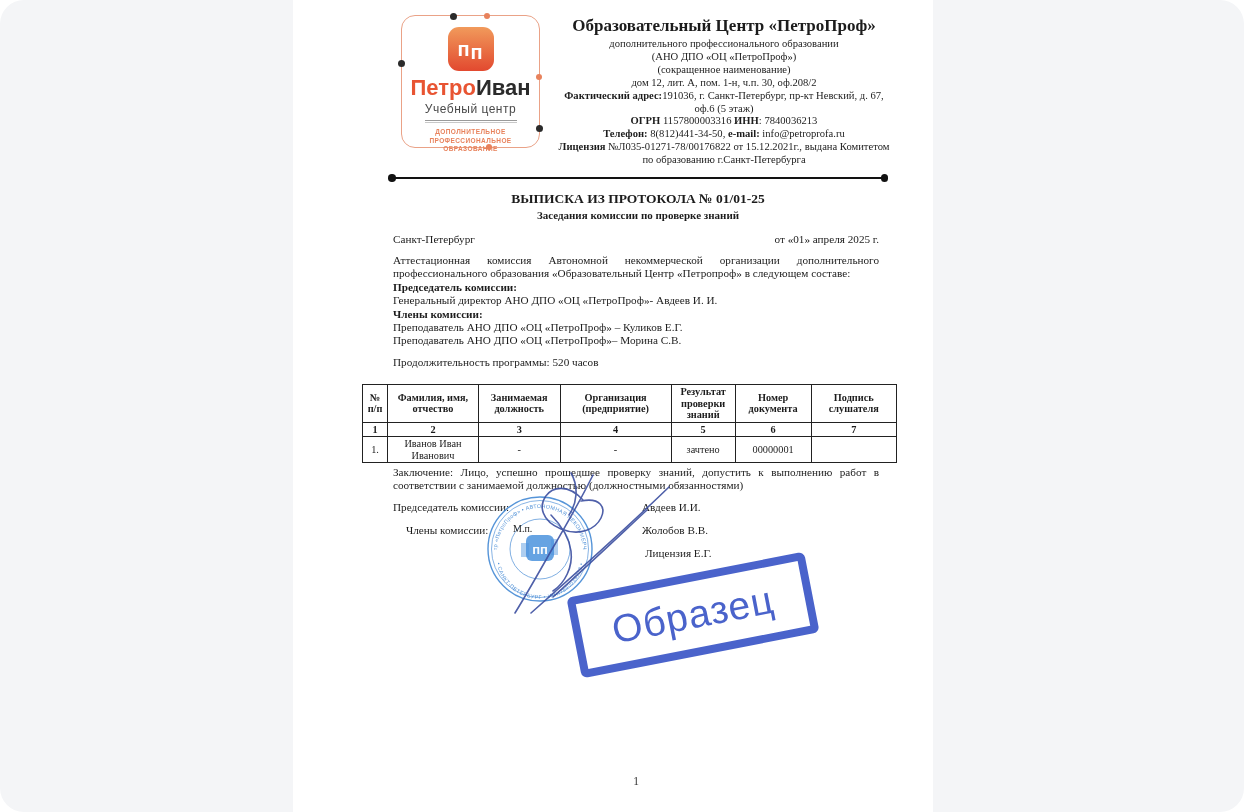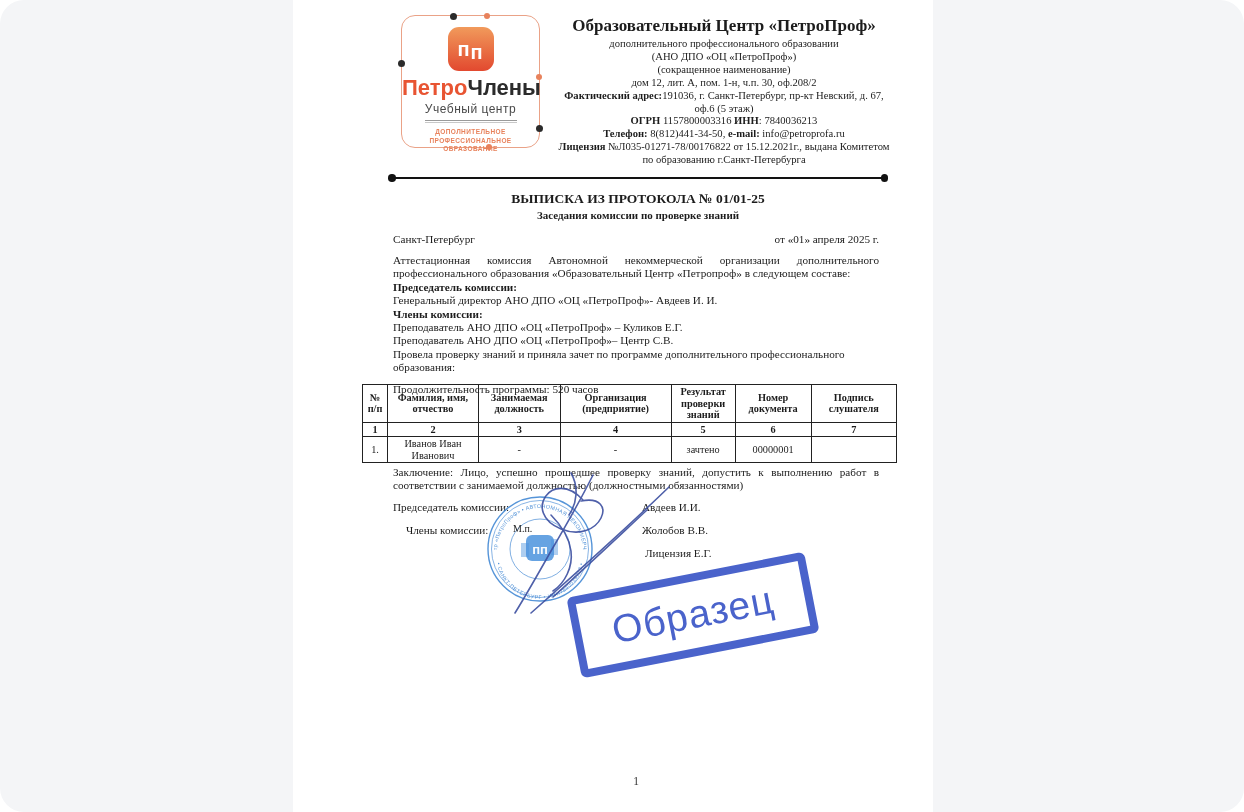--- a/index.html
+++ b/index.html
@@ -86,21 +86,21 @@
 <div class="page">
 
   <div class="logo-frame">
     <span class="dot k" style="left:48px; top:-3px; width:7px; height:7px;"></span>
     <span class="dot o" style="left:82px; top:-3px; width:6px; height:6px;"></span>
     <span class="dot k" style="left:-4px; top:44px; width:7px; height:7px;"></span>
     <span class="dot o" style="right:-3px; top:58px; width:6px; height:6px;"></span>
     <span class="dot k" style="right:-4px; top:109px; width:7px; height:7px;"></span>
     <span class="dot o" style="left:84px; bottom:-3px; width:6px; height:6px;"></span>
     <div class="logo-icon"><span>п</span><span class="lo2">п</span></div>
-    <div class="logo-name"><span class="c1">Петро</span><span class="c2">Члены</span></div>
+    <div class="logo-name"><span class="c1">Петро</span><span class="c2">Иван</span></div>
     <div class="logo-sub">Учебный центр</div>
     <div class="logo-rule"></div>
     <div class="logo-tiny">
       <div>ДОПОЛНИТЕЛЬНОЕ</div>
       <div>ПРОФЕССИОНАЛЬНОЕ ОБРАЗОВАНИЕ</div>
     </div>
   </div>
 
   <div class="letterhead">
     <div class="org">Образовательный Центр «ПетроПроф»</div>
@@ -128,22 +128,21 @@
     <span class="city">Санкт-Петербург</span>
     <span class="date">от «01» апреля 2025 г.</span>
   </div>
 
   <div class="body-block">
     <p class="j">Аттестационная комиссия Автономной некоммерческой организации дополнительного профессионального образования «Образовательный Центр «Петропроф» в следующем составе:</p>
     <p class="b">Председатель комиссии:</p>
     <p>Генеральный директор АНО ДПО «ОЦ «ПетроПроф»- Авдеев И. И.</p>
     <p class="b">Члены комиссии:</p>
     <p>Преподаватель АНО ДПО «ОЦ «ПетроПроф» – Куликов Е.Г.</p>
-    <p>Преподаватель АНО ДПО «ОЦ «ПетроПроф»– Центр С.В.</p>
-    <p>Провела проверку знаний и приняла зачет по программе дополнительного профессионального образования:</p>
+    <p>Преподаватель АНО ДПО «ОЦ «ПетроПроф»– Морина С.В.</p>
     <p class="duration">Продолжительность программы: 520 часов</p>
   </div>
 
   <table class="res-table">
     <colgroup>
       <col style="width:4.7%">
         <col style="width:17%">
         <col style="width:15.3%">
       <col style="width:20.8%">
         <col style="width:12%">

